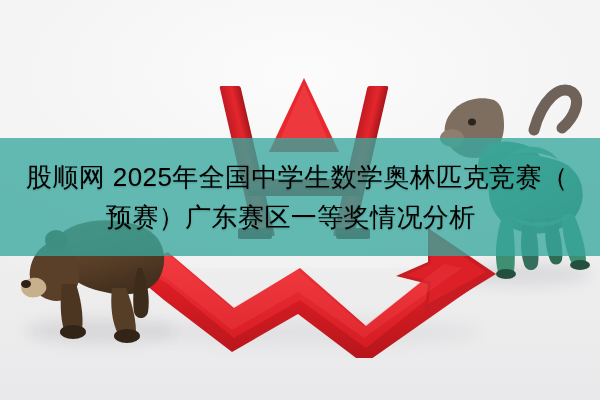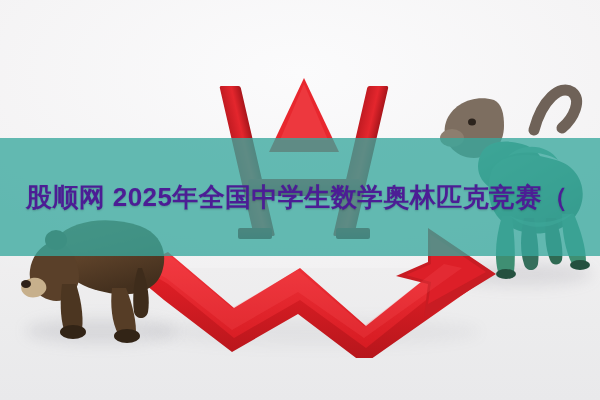--- a/index.html
+++ b/index.html
@@ -82,24 +82,24 @@
   
   .headline{
     position:absolute;left:0;right:0;top:138px;height:118px;
     display:flex;flex-direction:column;
     justify-content:center;
     box-sizing:border-box;
     padding:0 10px 0 26px;
     pointer-events:none;
   }
   .hl-line{
-    color:#4c1d95;
+    color:#000000;
     font-size:26px;
     line-height:40px;
-    font-weight:700;
+    font-weight:400;
     letter-spacing:.4px;
     white-space:nowrap;
     text-shadow:0 1px 2px rgba(0,0,0,.18);
   }
   .hl-line.second{padding-left:80px;}
 </style>
 </head>
 <body>
 
 <div id="stage">
@@ -220,15 +220,16 @@
       <ellipse cx="142" cy="199" rx="10" ry="5" fill="#24503f"></ellipse>
 
       <path d="M72,150 C92,160 118,158 136,146 C118,164 90,166 72,150 Z" fill="#5ab094" opacity=".5"></path>
     </svg>
   </div>
 
   <div class="teal-band"></div>
 
   <div class="headline">
     <div class="hl-line">股顺网 2025年全国中学生数学奥林匹克竞赛（</div>
+    <div class="hl-line second">预赛）广东赛区一等奖情况分析</div>
   </div>
 
 </div>
 
 </body></html>

